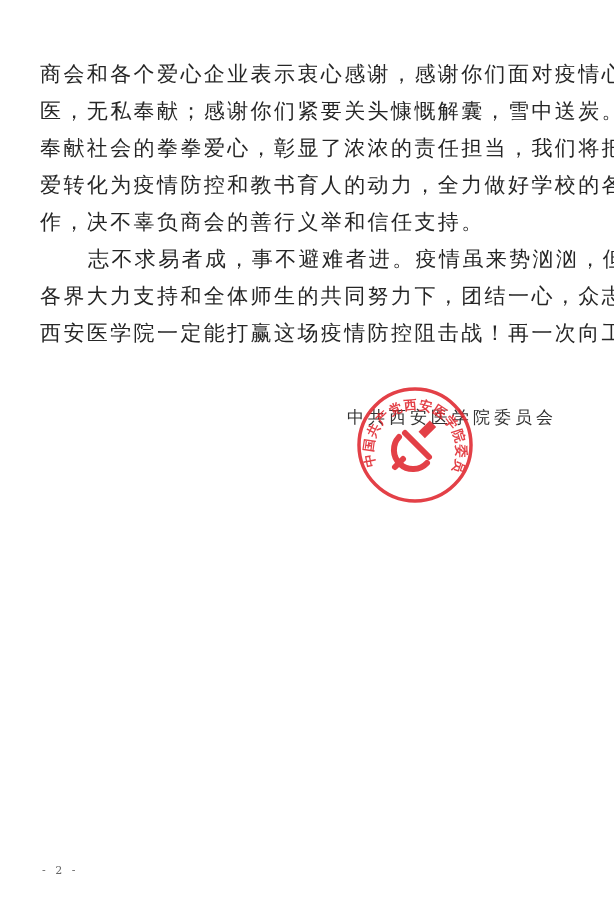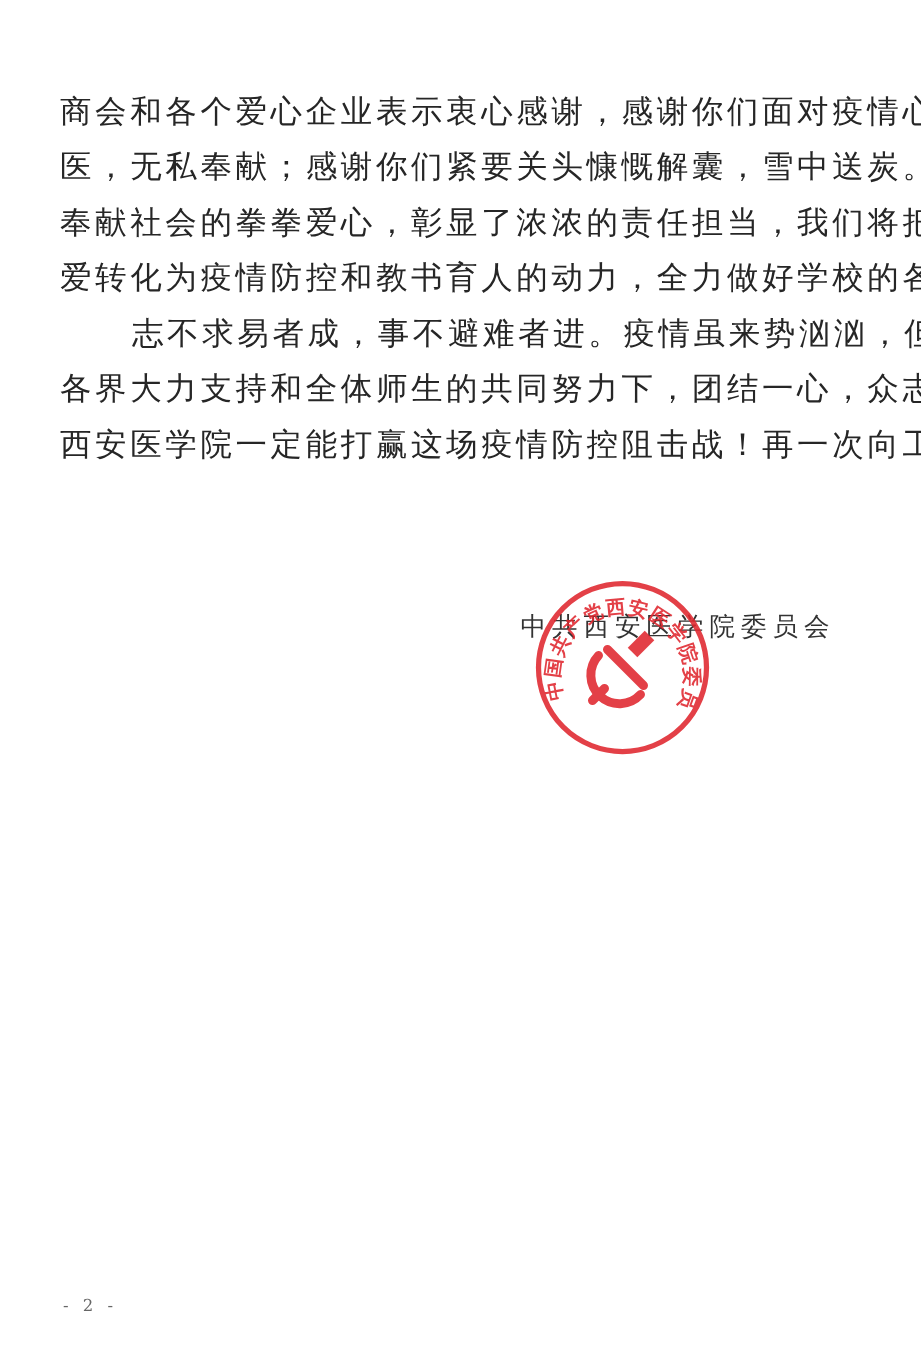--- a/index.html
+++ b/index.html
@@ -18,20 +18,21 @@
 </head>
 <body>
 
 <div class="page">
   <div class="body-text">
     <div>
       <div class="line">商会和各个爱心企业表示衷心感谢，感谢你们面对疫情心系西</div>
       <div class="line">医，无私奉献；感谢你们紧要关头慷慨解囊，雪中送炭。你们</div>
       <div class="line">奉献社会的拳拳爱心，彰显了浓浓的责任担当，我们将把这份</div>
       <div class="line">爱转化为疫情防控和教书育人的动力，全力做好学校的各项工</div>
+      <div class="line">作，决不辜负商会的善行义举和信任支持。</div>
     </div>
     <div>
       <div class="line indent">志不求易者成，事不避难者进。疫情虽来势汹汹，但在社会</div>
       <div class="line">各界大力支持和全体师生的共同努力下，团结一心，众志成城，</div>
       <div class="line">西安医学院一定能打赢这场疫情防控阻击战！再一次向工商联</div>
     </div>
   </div>
 
   <div class="sign org">中共西安医学院委员会</div>
 

